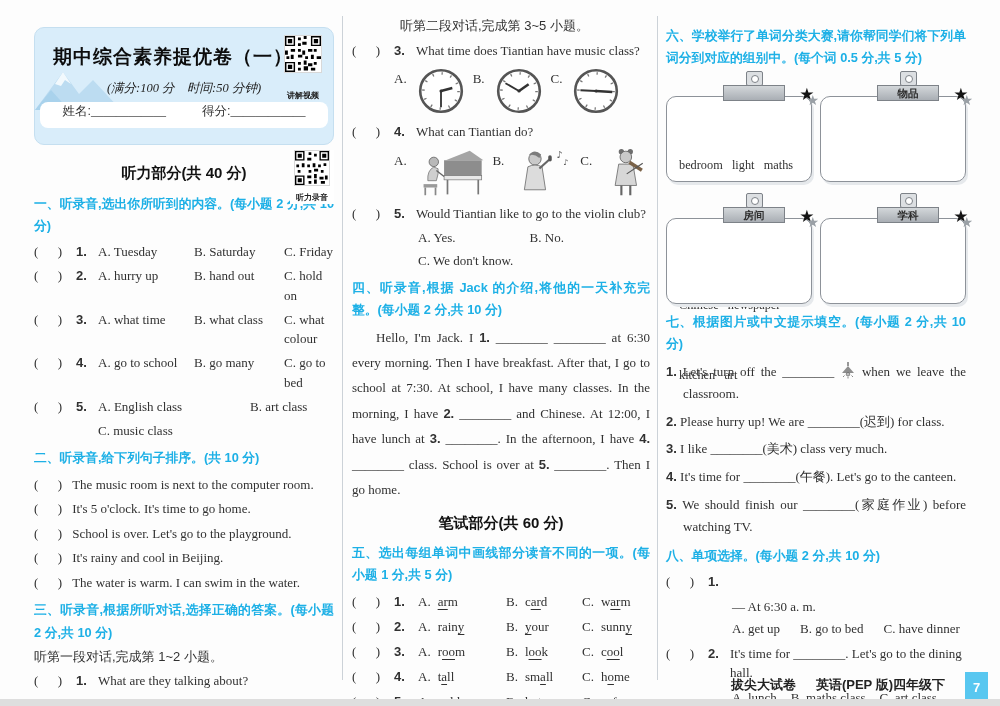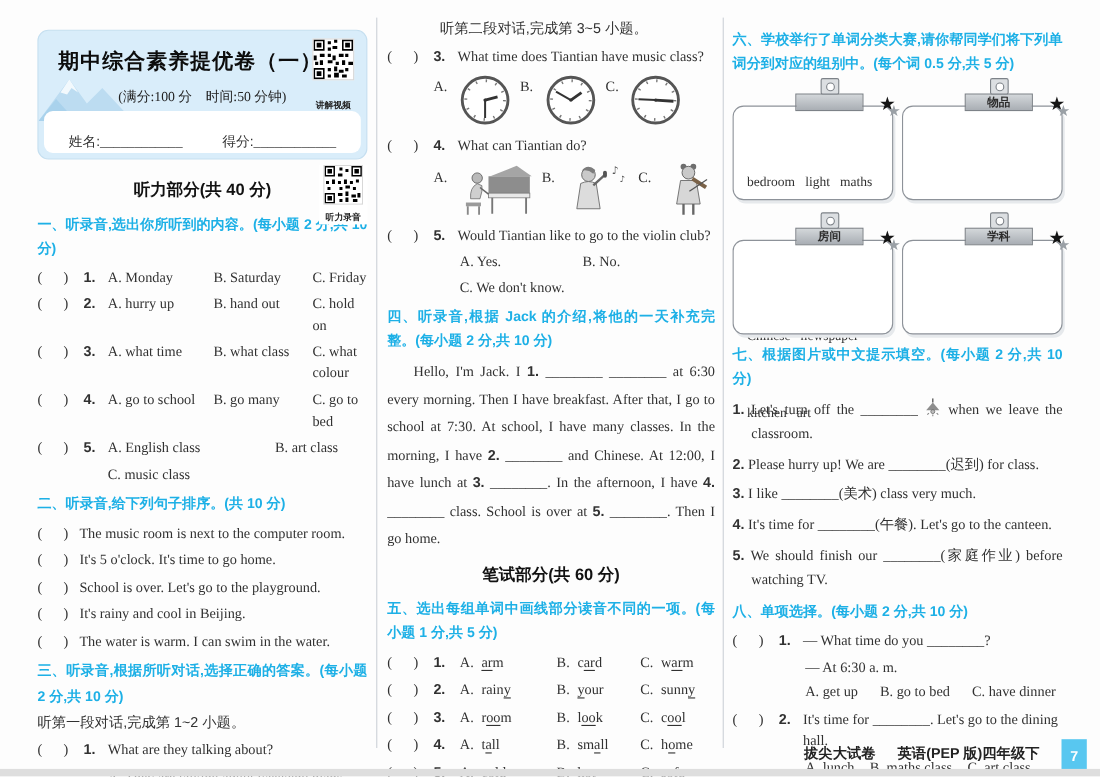--- a/index.html
+++ b/index.html
@@ -25,23 +25,23 @@
   .opt-row5{display:grid;grid-template-columns:42px 22px 152px auto;margin:4.5px 0;}
   .sent-row{display:flex;margin:5px 0;}
   .sent-row .txt{margin-left:10px;}
   .stack{margin:2px 0 2px 64px;line-height:1.62;}
   .qrow{display:grid;grid-template-columns:42px 22px auto;margin:5px 0;align-items:baseline;}
   
   .hcard{position:relative;margin-top:27px;height:118px;background:#d9edfa;border-radius:10px;
          border:1px solid #c5dff0;overflow:hidden;}
   .hcard-title{text-align:center;font-family:"Liberation Sans",sans-serif;font-weight:bold;
                font-size:19px;color:#0d0d0d;padding:15px 40px 0 18px;letter-spacing:1px;}
-  .hcard-sub{text-align:center;font-size:12.5px;margin-top:7px;color:#222;}
-  .hname{position:absolute;left:5px;right:5px;bottom:5px;height:38px;background:#fff;border-radius:8px;
-         display:flex;justify-content:center;gap:36px;align-items:flex-end;font-size:12.5px;}
+  .hcard-sub{text-align:center;font-size:12.5px;margin-top:7px;color:#222;font-style:italic;}
+  .hname{position:absolute;left:5px;right:5px;bottom:16px;height:26px;background:#fff;border-radius:8px;
+         display:flex;justify-content:center;gap:36px;align-items:flex-start;font-size:12.5px;}
   .hqr{position:absolute;right:7px;top:7px;width:46px;text-align:center;}
   .hqr .cap{font-family:"Liberation Sans",sans-serif;font-size:8px;line-height:1.25;color:#222;font-weight:bold;margin-top:12px;}
   .qr{background:#fff;border:1px solid #d8d8d8;}
   .mtn{position:absolute;left:0;bottom:34px;}
   
   .ptrow{position:relative;margin-top:17px;height:24px;}
   .lqr{position:absolute;right:0;top:-12px;width:44px;text-align:center;background:#fff;}
   .lqr .cap{font-family:"Liberation Sans",sans-serif;font-size:8px;color:#222;font-weight:bold;}
   .ul{text-decoration:underline;text-underline-offset:2.5px;}
   .imgrow{display:flex;align-items:flex-start;gap:6px;margin:2px 0 4px 42px;}
@@ -120,21 +120,21 @@
         </svg>
         <div class="cap">听力录音</div>
       </div>
     </div>
 
     <div class="sec-h">一、听录音,选出你所听到的内容。(每小题 2 分,共 10 分)</div>
 
     <div class="opt-row">
       <span class="paren">(      )</span>
       <b class="qnum">1.</b>
-      <span>A. Monday</span>
+      <span>A. Tuesday</span>
       <span>B. Saturday</span>
       <span>C. Friday</span>
     </div>
     <div class="opt-row">
       <span class="paren">(      )</span>
       <b class="qnum">2.</b>
       <span>A. hurry up</span>
       <span>B. hand out</span>
       <span>C. hold on</span>
     </div>
@@ -403,21 +403,20 @@
     <p class="s7item">
       <b class="qnum">5.</b>
       <span>We should finish our ________(家庭作业) before watching TV.</span>
     </p>
 
     <div class="sec-h">八、单项选择。(每小题 2 分,共 10 分)</div>
 
     <div class="qrow">
       <span class="paren">(      )</span>
       <b class="qnum">1.</b>
-      <span>— What time do you ________?</span>
     </div>
     <div class="dlgline">— At 6:30 a. m.</div>
     <div class="optline">
       <span>A. get up</span>
       <span>B. go to bed</span>
       <span>C. have dinner</span>
     </div>
 
     <div class="qrow">
       <span class="paren">(      )</span>

